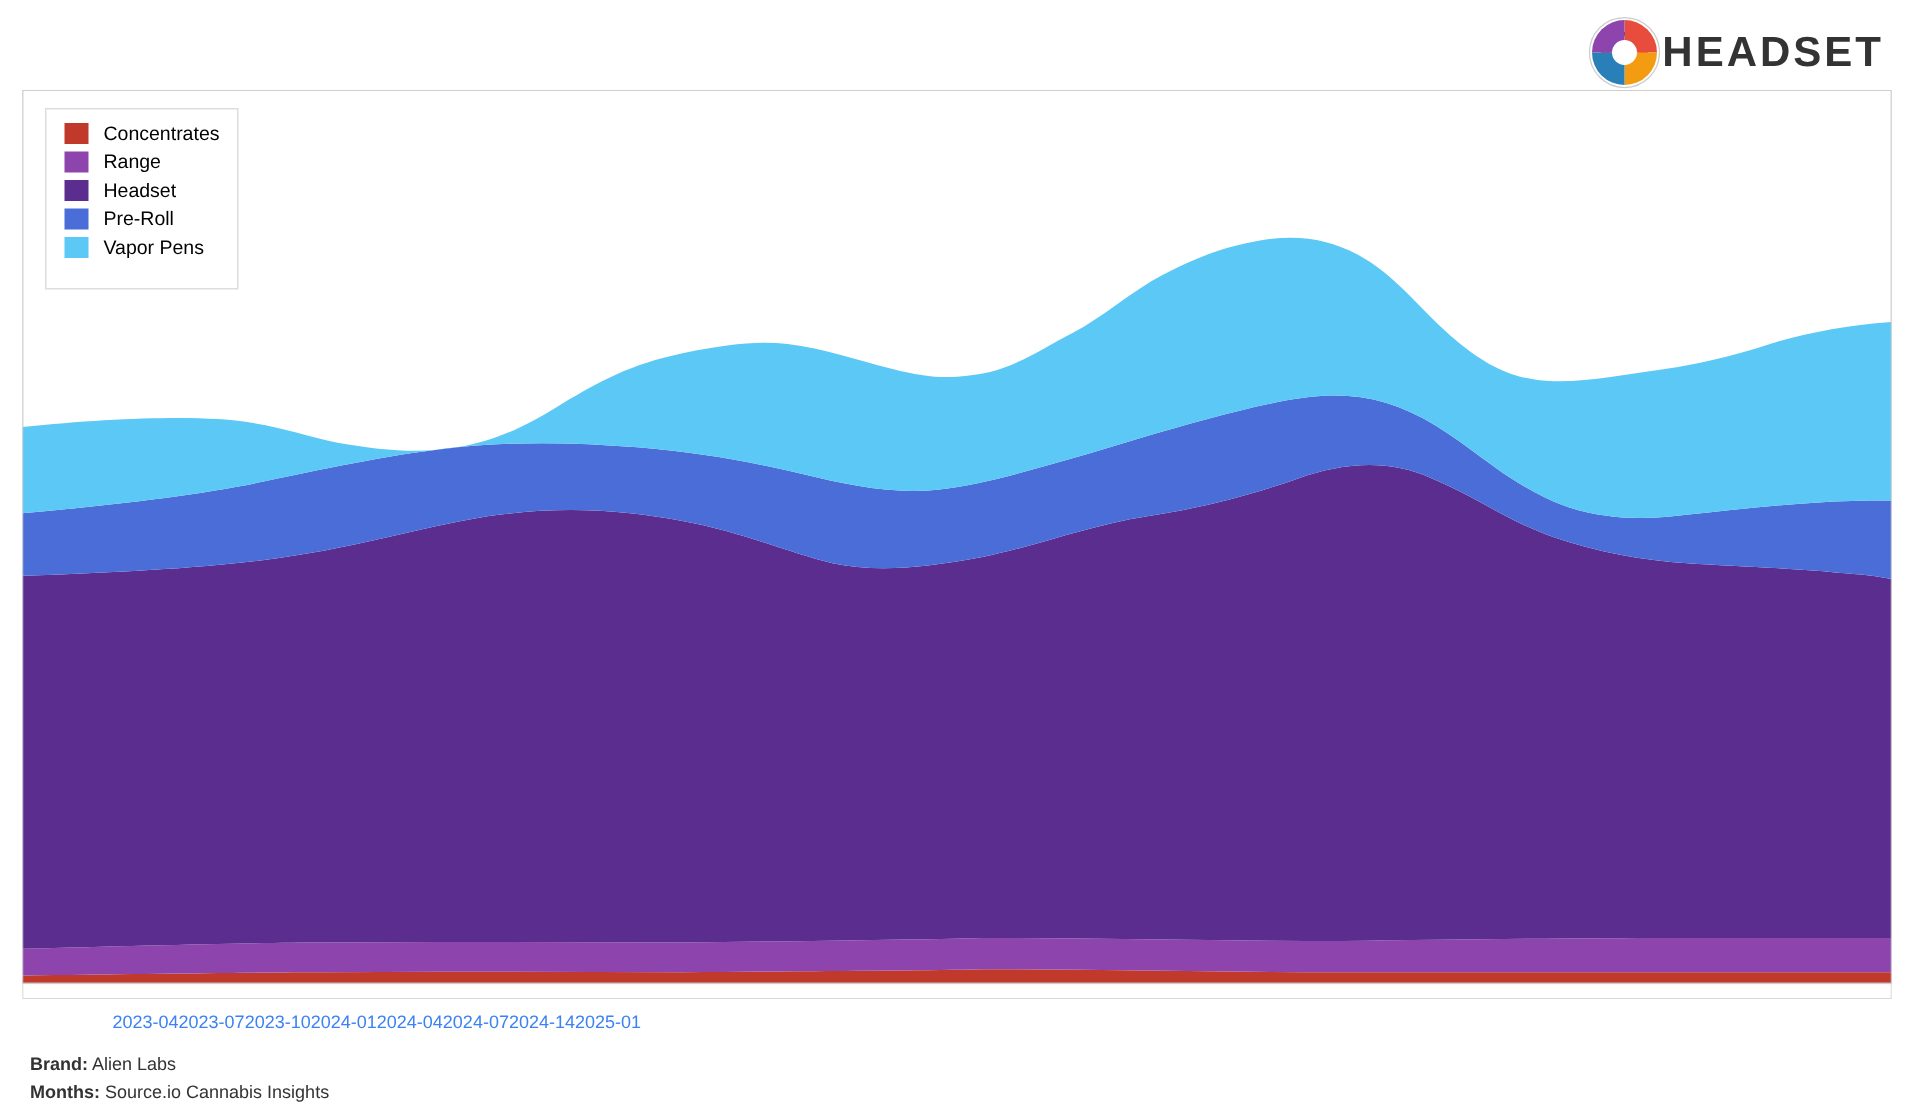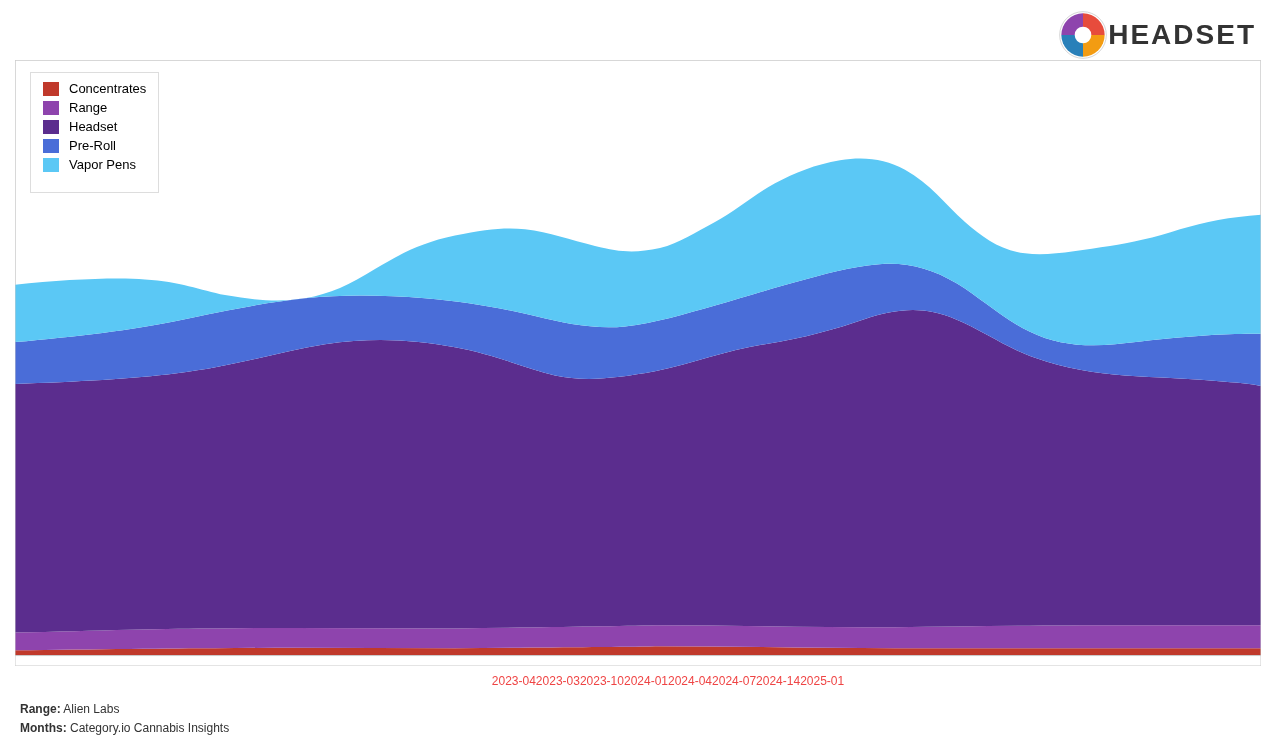--- a/index.html
+++ b/index.html
@@ -79,23 +79,23 @@
       color: #333333;
       line-height: 1.6;
     }
     .footer-info span.label { font-weight: 700; }
     .x-axis-labels {
       position: absolute;
       bottom: 58px;
       left: 15px;
       right: 15px;
       display: flex;
-      justify-content: center;
+      justify-content: flex-start;
       font-size: 12px;
-      color: #ef4444;
+      color: #3b82f6;
     }
   </style>
 </head>
 <body>
 
 <div class="chart-container">
 
   <div class="header-logo">
     <svg class="logo-icon" viewBox="0 0 60 60" xmlns="http://www.w3.org/2000/svg">
       <circle cx="30" cy="30" r="28" fill="none" stroke="#cccccc" stroke-width="1"></circle>
@@ -268,33 +268,33 @@
       <span>Pre-Roll</span>
     </div>
     <div class="legend-item">
       <span class="legend-color" style="background:#5bc8f5;"></span>
       <span>Vapor Pens</span>
     </div>
   </div>
 
   <div class="x-axis-labels">
     <span style="margin-left:60px;">2023-04</span>
-    <span>2023-03</span>
+    <span>2023-07</span>
     <span>2023-10</span>
     <span>2024-01</span>
     <span>2024-04</span>
     <span>2024-07</span>
     <span>2024-14</span>
     <span>2025-01</span>
   </div>
 
   <div class="footer-info">
     <div>
-      <span class="label">Range:</span>
+      <span class="label">Brand:</span>
       <span>Alien Labs</span>
     </div>
     <div>
       <span class="label">Months:</span>
-      <span>Category.io Cannabis Insights</span>
+      <span>Source.io Cannabis Insights</span>
     </div>
   </div>
 
 </div>
 
 </body></html>

